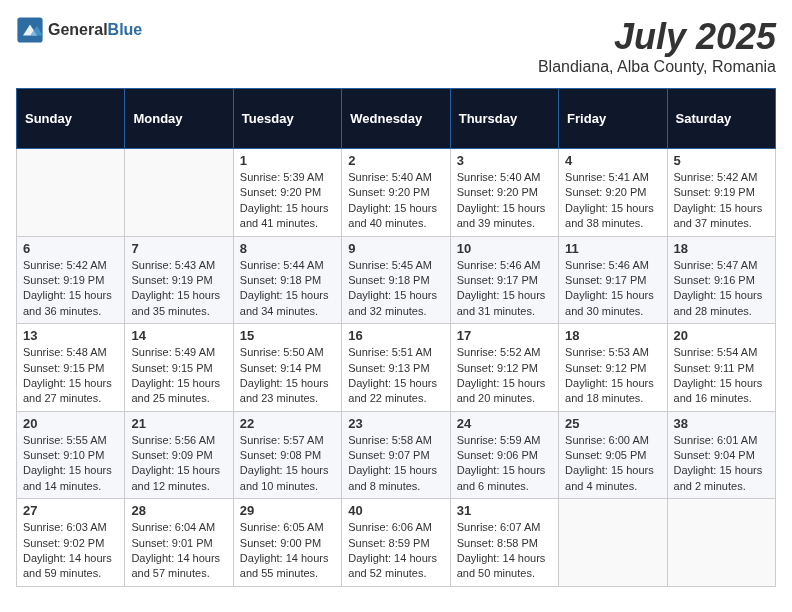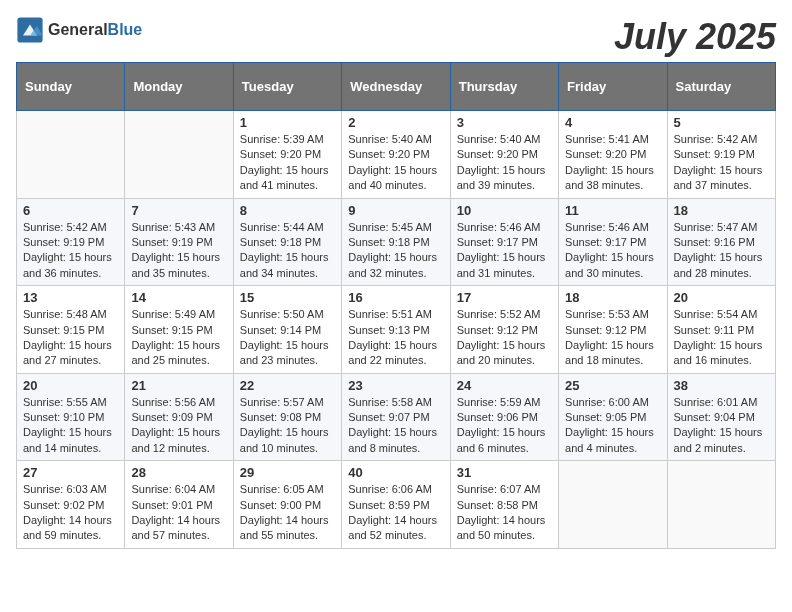--- a/index.html
+++ b/index.html
@@ -7,21 +7,21 @@
       font-family: Arial, sans-serif;
       background: #fff;
       width: 792px;
       min-height: 612px;
       padding: 16px;
     }
     .header-area {
       display: flex;
       justify-content: space-between;
       align-items: flex-start;
-      margin-bottom: 4px;
+      margin-bottom: 12px;
     }
     .logo {
       display: flex;
       align-items: center;
       gap: 4px;
     }
     .logo-icon {
       width: 28px;
       height: 28px;
     }
@@ -37,24 +37,24 @@
     .location-title {
       font-size: 16px;
       color: #333;
     }
     .calendar {
       width: 100%;
       border-collapse: collapse;
       border: 1px solid #ccc;
     }
     .calendar th {
-      background-color: #737373;
+      background-color: #0f172a;
       color: #fff;
       text-align: left;
-      padding: 16px 8px;
+      padding: 22px 8px;
       font-size: 13px;
       border: 1px solid #2660a0;
     }
     .calendar td {
       border: 1px solid #ccc;
       vertical-align: top;
       padding: 4px 6px;
       width: 108px;
       min-height: 80px;
       font-size: 11px;
@@ -93,20 +93,21 @@
       <polygon points="20,28 30,14 38,28" fill="#4a9fd4" opacity="0.7"></polygon>
     </svg>
     <div>
       <div>
         <span style="color:#333;font-size:16px;font-weight:bold;">General</span><span style="color:#2E6DA4;font-size:16px;font-weight:bold;">Blue</span>
       </div>
     </div>
   </div>
   <div class="title-area">
     <div class="month-title">July 2025</div>
+    <div class="location-title">Blandiana, Alba County, Romania</div>
   </div>
 </div>
 
 <table class="calendar">
   <thead>
     <tr>
     <th>Sunday</th>
         <th>Monday</th>
         <th>Tuesday</th>
         <th>Wednesday</th>

